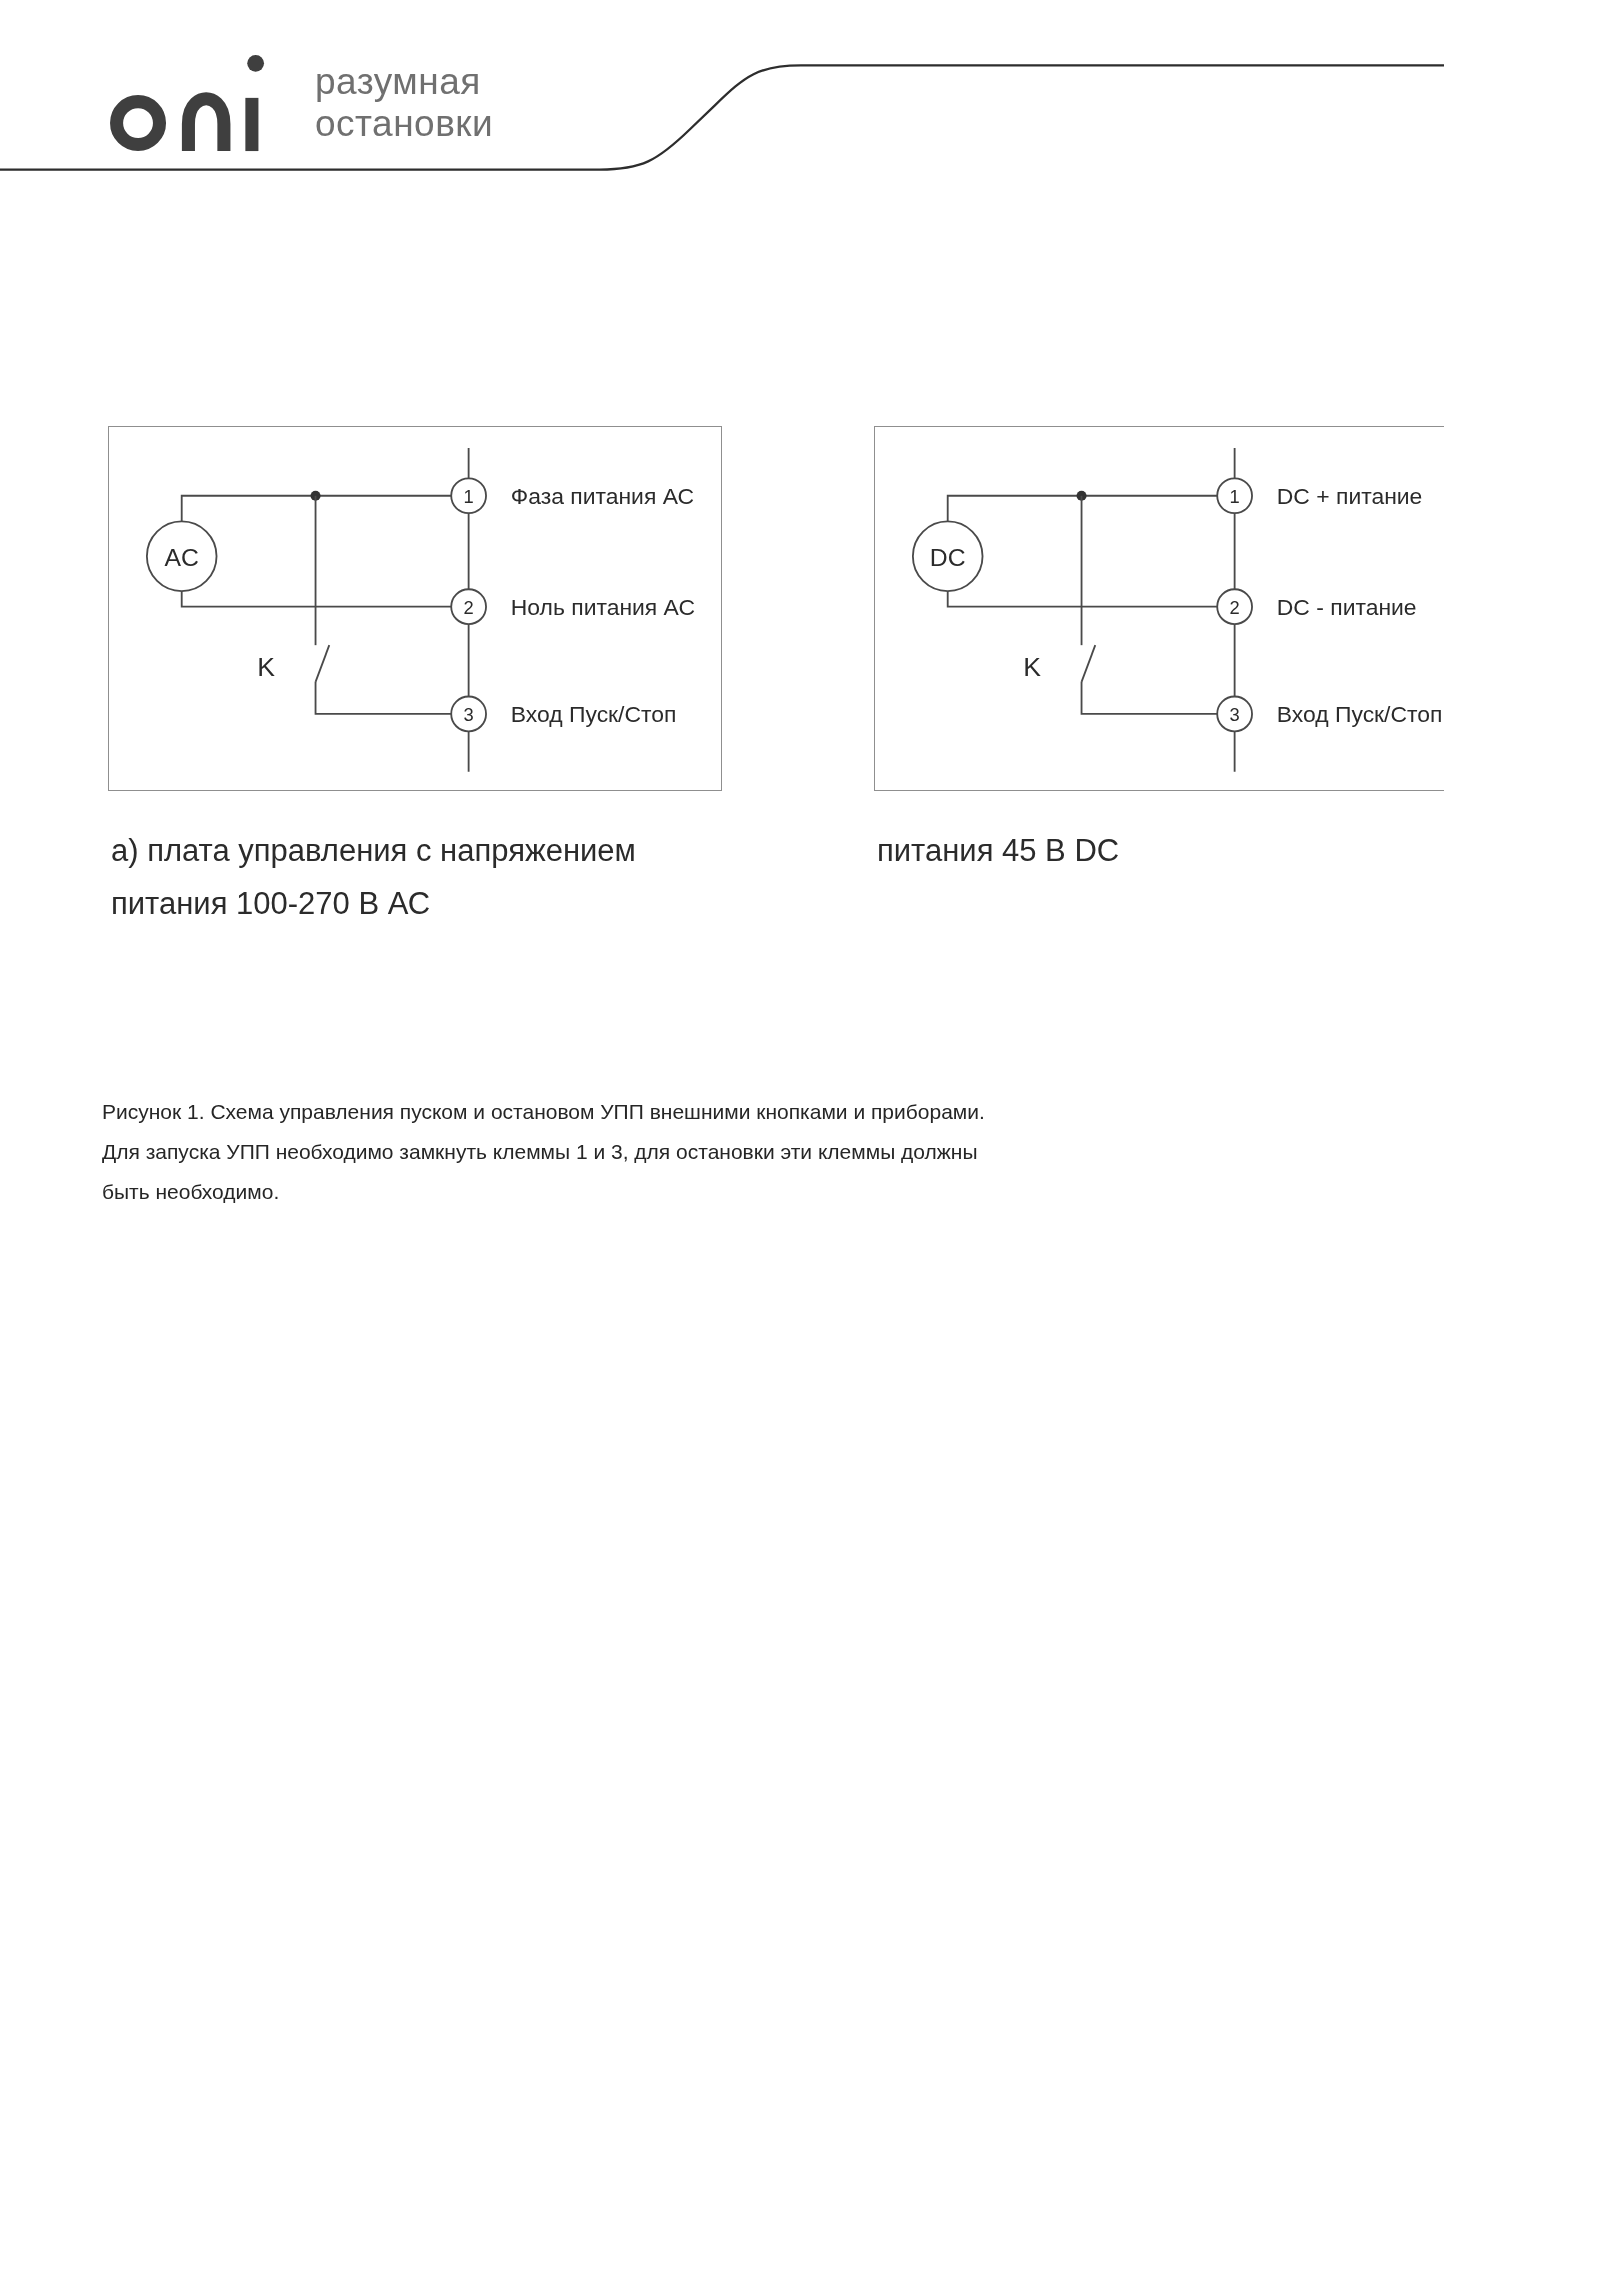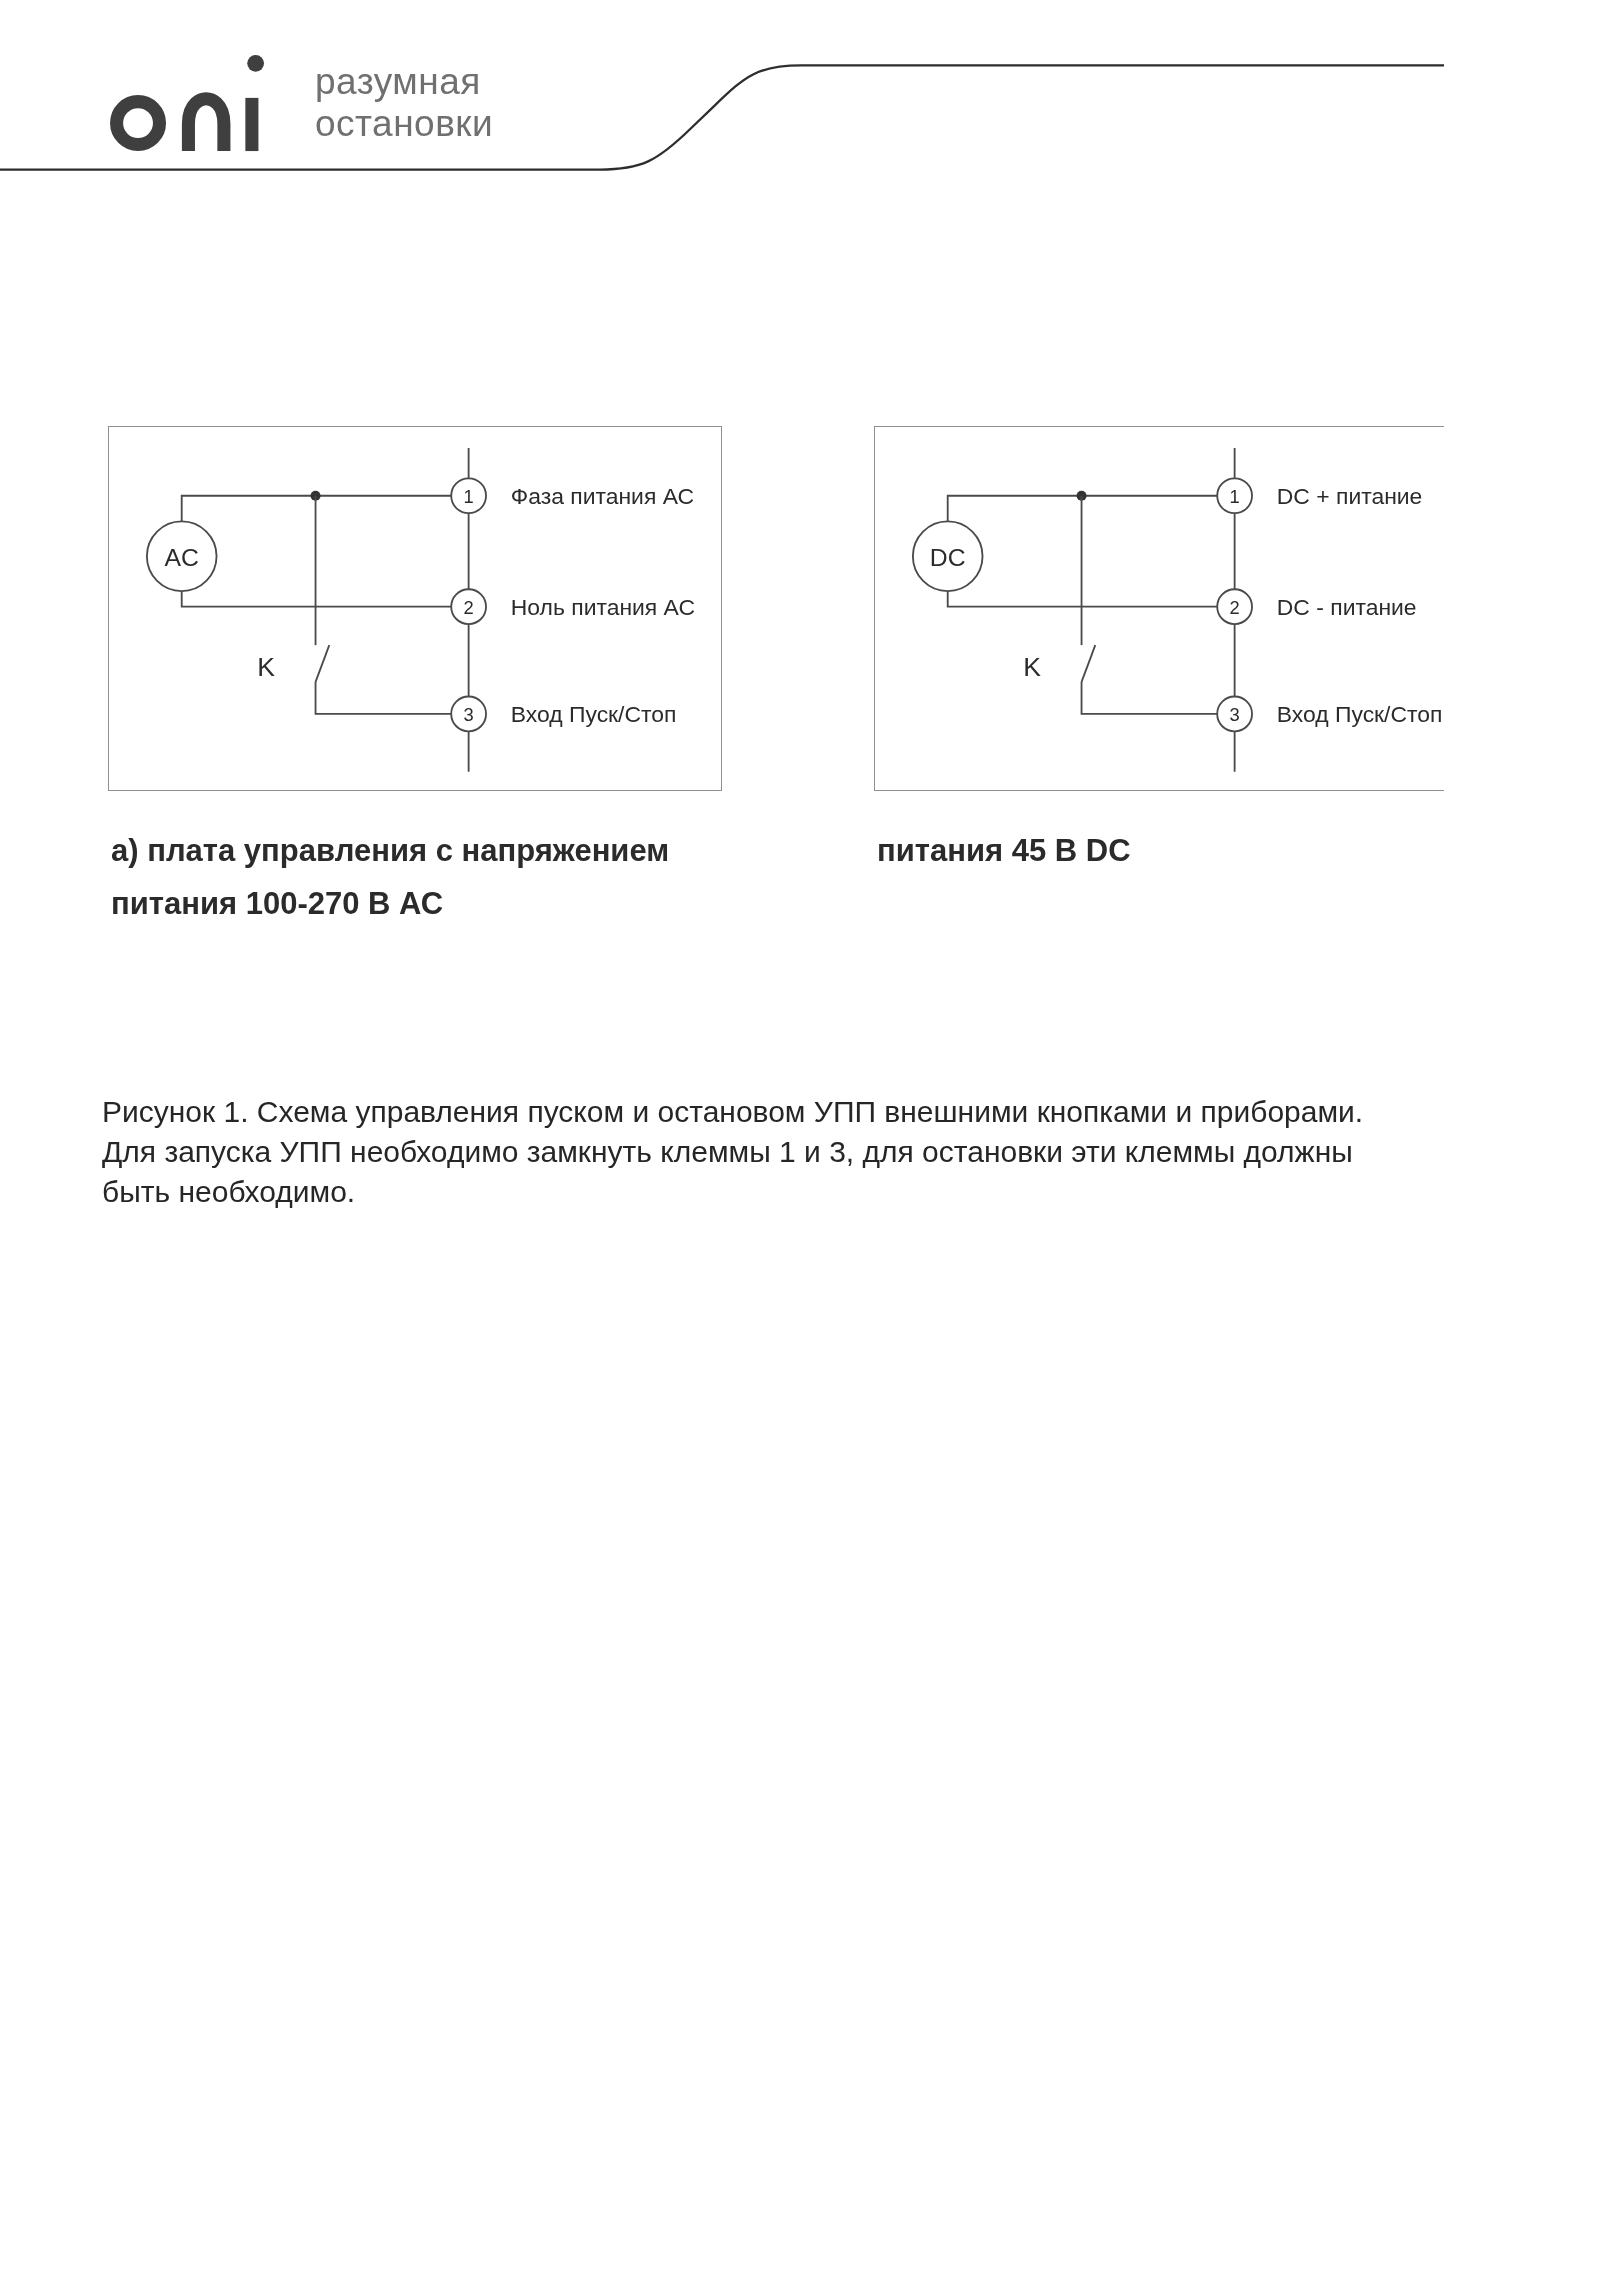--- a/index.html
+++ b/index.html
@@ -37,29 +37,29 @@
   .diagram-svg circle.dot { fill: #333333; stroke: none; }
   .diagram-svg text { fill: #2b2b2b; font-family: "Liberation Sans", sans-serif; }
   .diagram-svg text.source-txt { font-size: 27px; }
   .diagram-svg text.term-num   { font-size: 20px; }
   .diagram-svg text.term-label { font-size: 25px; }
   .diagram-svg text.switch-txt { font-size: 29px; }
 
   
   .caption {
     position: absolute; top: 824px;
-    font-size: 31px; line-height: 53px; color: #2b2b2b; font-weight: bold;
+    font-size: 31px; line-height: 53px; color: #2b2b2b;
   }
   .caption.left  { left: 111px; }
   .caption.right { left: 877px; }
 
   
   .figure-text {
     position: absolute; left: 102px; top: 1092px;
-    font-size: 30px; line-height: 40px; color: #262626;
+    font-size: 21px; line-height: 40px; color: #262626;
     width: 1440px;
   }
 </style>
 </head>
 <body>
 
 <div class="page">
 
   <svg class="swoosh-svg" viewBox="0 0 1748 230" preserveAspectRatio="none">
     <path d="M 0 184 L 650 184 C 695 184 712 175 748 140 L 775 114 C 808 82 822 71 868 71 L 1748 71" fill="none" stroke="#2d2d2d" stroke-width="2.5"></path>

